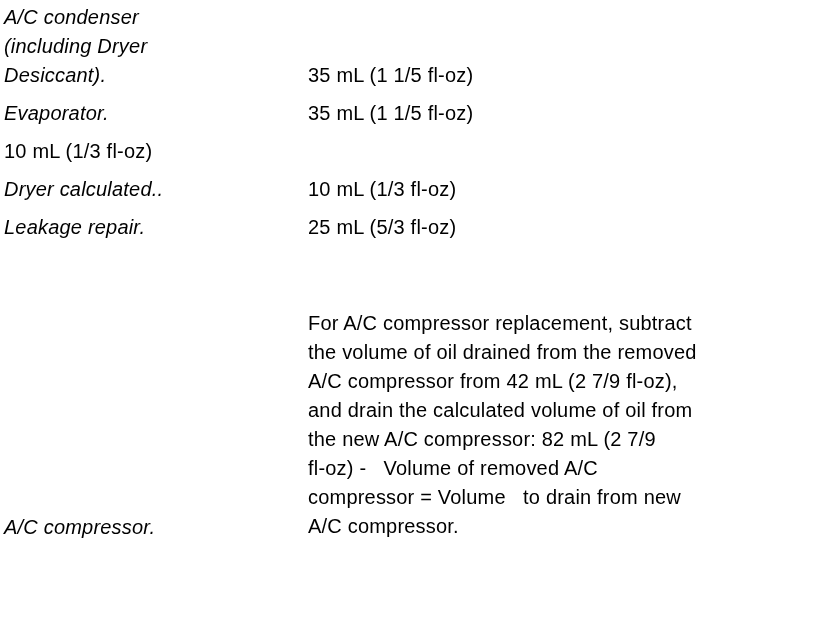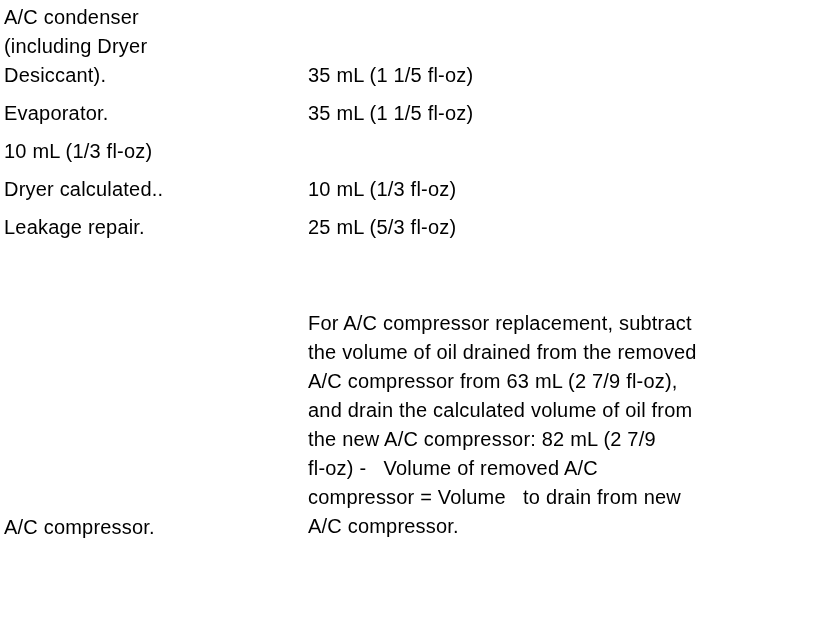--- a/index.html
+++ b/index.html
@@ -32,20 +32,21 @@
   .spec-row.align-bottom {
     align-items: flex-end;
   }
   .spec-row.align-top {
     align-items: center;
   }
   .label-col {
     width: 304px;
     flex: 0 0 304px;
     white-space: pre;
+    font-style: italic;
   }
   .value-col {
     flex: 1 1 auto;
     white-space: pre;
   }
   .note-para {
     margin-top: 31px;
     white-space: pre;
   }
 </style>
@@ -79,21 +80,21 @@
     <div class="spec-row align-top">
       <div class="label-col">Leakage repair.</div>
       <div class="value-col">25 mL (5/3 fl-oz)</div>
     </div>
 
     <div class="spec-row align-top">
       <div class="label-col">A/C compressor.</div>
       <div class="value-col">
         <div>For A/C compressor replacement, subtract
 the volume of oil drained from the removed
-A/C compressor from 63 mL (2 7/9 fl-oz),
+A/C compressor from 42 mL (2 7/9 fl-oz),
 and drain the calculated volume of oil from
 the new A/C compressor: 82 mL (2 7/9
 fl-oz) -   Volume of removed A/C
 compressor = Volume   to drain from new
 A/C compressor.</div>
         <div class="note-para">NOTE: Even if no oil is drained from the
 removed A/C compressor, do not drain
 more than 50 mL (1 2/3 fl-oz)   from the
 new A/C compressor.</div>
       </div>

